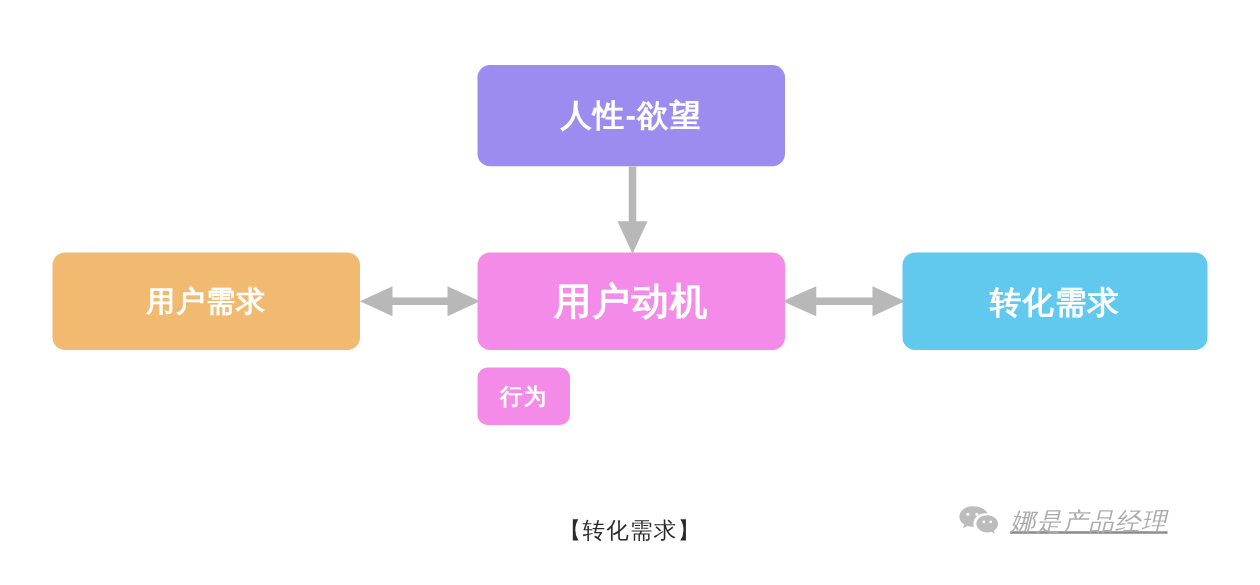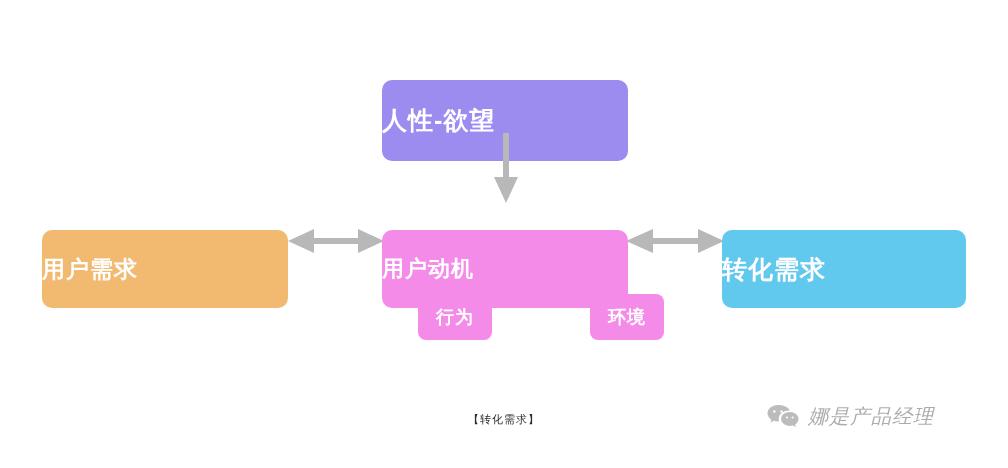--- a/index.html
+++ b/index.html
@@ -16,46 +16,45 @@
     height: 468px;
     background: #ffffff;
     overflow: hidden;
   }
 
   .node {
     position: absolute;
     box-sizing: border-box;
     display: flex;
     align-items: center;
-    justify-content: flex-start;
+    justify-content: center;
     border-radius: 10px;
     color: #ffffff;
     font-weight: bold;
     letter-spacing: 1px;
     text-align: center;
     user-select: none;
-    margin-top: 28px;
   }
 
   
   .node-human {
     left: 382px;
     top: 52px;
     width: 246px;
     height: 81px;
     background: #9d8cf0;
     font-size: 25px;
   }
   .node-motive {
     left: 382px;
     top: 202px;
     width: 246px;
     height: 78px;
     background: #f58be8;
-    font-size: 22px;
+    font-size: 30px;
   }
   .node-userneed {
     left: 42px;
     top: 202px;
     width: 246px;
     height: 78px;
     background: #f2ba70;
     font-size: 23px;
   }
   .node-productneed {
@@ -70,21 +69,20 @@
   
   .tags {
     position: absolute;
     left: 382px;
     top: 294px;
     width: 246px;
     height: 46px;
     display: flex;
     justify-content: space-between;
     align-items: center;
-    margin-left: 36px;
   }
   .tag {
     box-sizing: border-box;
     width: 74px;
     height: 46px;
     border-radius: 8px;
     background: #f58be8;
     color: #ffffff;
     font-size: 18px;
     font-weight: bold;
@@ -117,33 +115,35 @@
     height: 34px;
   }
 
   
   .caption {
     position: absolute;
     left: 0;
     top: 412px;
     width: 1008px;
     text-align: center;
-    font-size: 11px;
+    font-size: 18px;
     color: #2a2a2a;
     letter-spacing: 1px;
   }
 
   
   .watermark {
     position: absolute;
     left: 766px;
     top: 403px;
     display: flex;
+    align-items: center;
     gap: 8px;
     opacity: 0.46;
+    text-decoration: underline;
   }
   .watermark-text {
     font-size: 20px;
     color: #4a4a4a;
     font-style: italic;
     letter-spacing: 1px;
     white-space: nowrap;
   }
   .wechat-icon {
     display: block;
@@ -189,23 +189,20 @@
     </svg>
   </div>
 
   <div class="node node-productneed">
     <span>转化需求</span>
   </div>
 
   <div class="tags">
     <div class="tag">
       <span>行为</span>
-    </div>
-    <div class="tag">
-      <span>环境</span>
     </div>
   </div>
 
   <div class="caption">【转化需求】</div>
 
   <div class="watermark">
     <svg class="wechat-icon" width="34" height="28" viewBox="0 0 34 28">
       <path d="M12 2C6 2 1.5 5.8 1.5 10.3c0 2.5 1.5 4.8 3.8 6.3L4.5 19.5l3.3-1.7c1.3.4 2.7.6 4.2.6.4 0 .8 0 1.2-.05-.3-.8-.45-1.6-.45-2.45 0-4.6 4.5-8.3 10-8.3.4 0 .8.02 1.2.07C22.8 4.6 18 2 12 2z" fill="#6e6e6e"></path>
       <circle cx="8.3" cy="8.4" r="1.25" fill="#ffffff"></circle>
       <circle cx="15.5" cy="8.4" r="1.25" fill="#ffffff"></circle>

